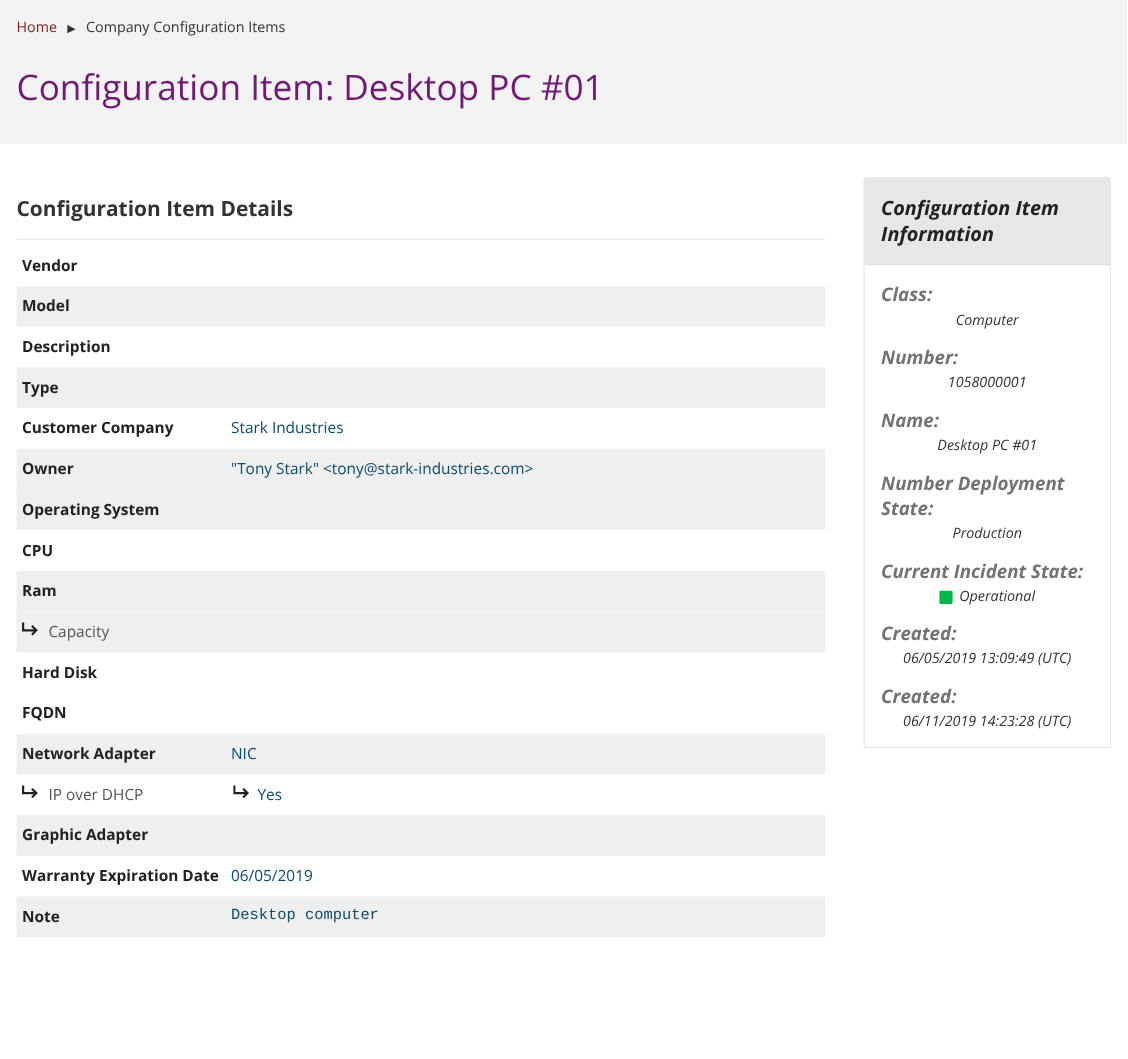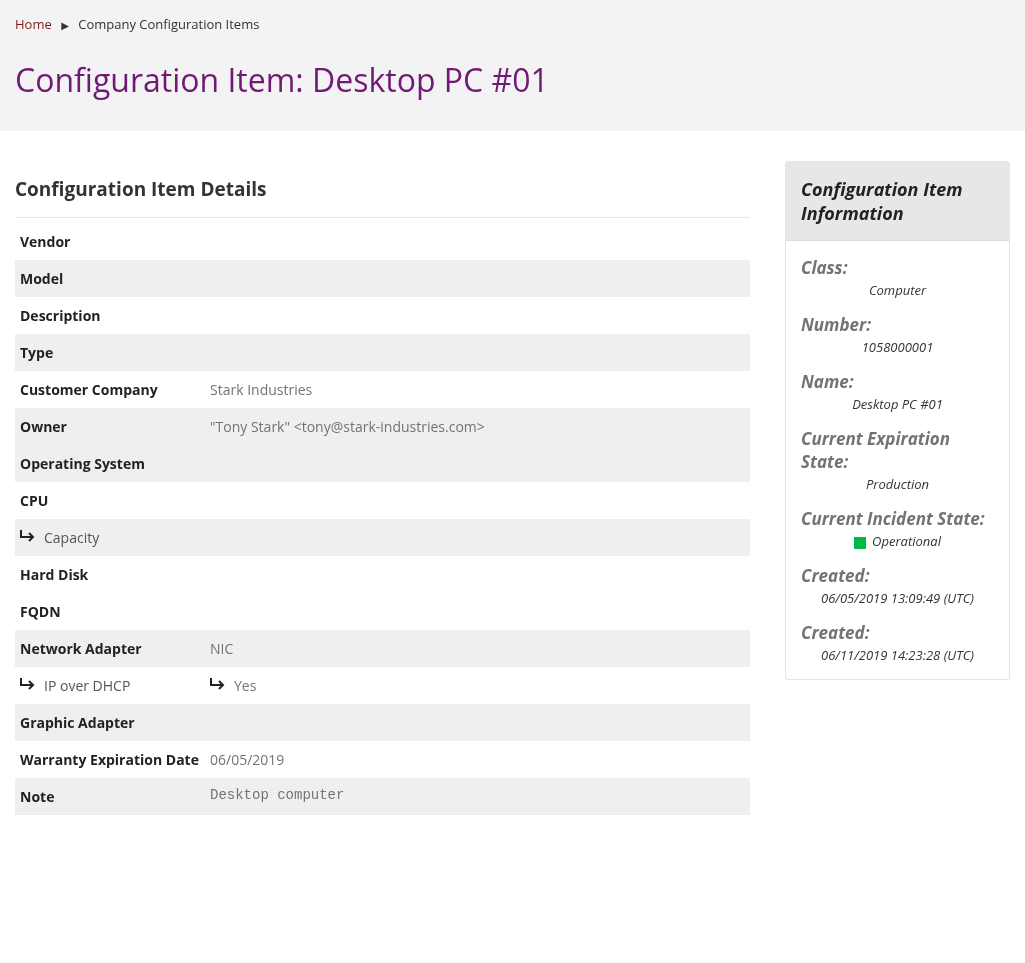--- a/index.html
+++ b/index.html
@@ -57,23 +57,24 @@
     color: #222;
     display: flex;
     align-items: flex-start;
   }
   .field-label.sub {
     font-weight: 400;
     color: #555;
   }
   .field-value {
     flex: 1;
-    color: #737373;
+    color: #0c4a6e;
     display: flex;
     align-items: flex-start;
+    text-align: right;
   }
   .arrow-icon {
     display: inline-block;
     width: 18px;
     margin-right: 6px;
     color: #222;
     font-weight: 700;
     line-height: 1;
   }
   .arrow-icon svg { vertical-align: middle; }
@@ -164,20 +165,24 @@
     </div>
     <div class="field-row odd">
       <div class="field-label">Operating System</div>
       <div class="field-value"></div>
     </div>
     <div class="field-row">
       <div class="field-label">CPU</div>
       <div class="field-value"></div>
     </div>
     <div class="field-row odd">
+      <div class="field-label">Ram</div>
+      <div class="field-value"></div>
+    </div>
+    <div class="field-row odd">
       <div class="field-label sub">
         <span class="arrow-icon">
           <svg width="16" height="14" viewBox="0 0 16 14">
               <path d="M1 1 L1 8 L12 8 M9 4 L13 8 L9 12" stroke="#222" stroke-width="2" fill="none"></path>
             </svg>
         </span>
         <span>Capacity</span>
       </div>
       <div class="field-value"></div>
     </div>
@@ -235,21 +240,21 @@
         </div>
         <div class="info-item">
           <div class="info-label">Number:</div>
           <div class="info-value">1058000001</div>
         </div>
         <div class="info-item">
           <div class="info-label">Name:</div>
           <div class="info-value">Desktop PC #01</div>
         </div>
         <div class="info-item">
-          <div class="info-label">Current Expiration State:</div>
+          <div class="info-label">Number Deployment State:</div>
           <div class="info-value">Production</div>
         </div>
         <div class="info-item">
           <div class="info-label">Current Incident State:</div>
           <div class="info-value">
             <span class="state-dot" style="background:#00b74a"></span><span>Operational</span>
           </div>
         </div>
         <div class="info-item">
           <div class="info-label">Created:</div>

